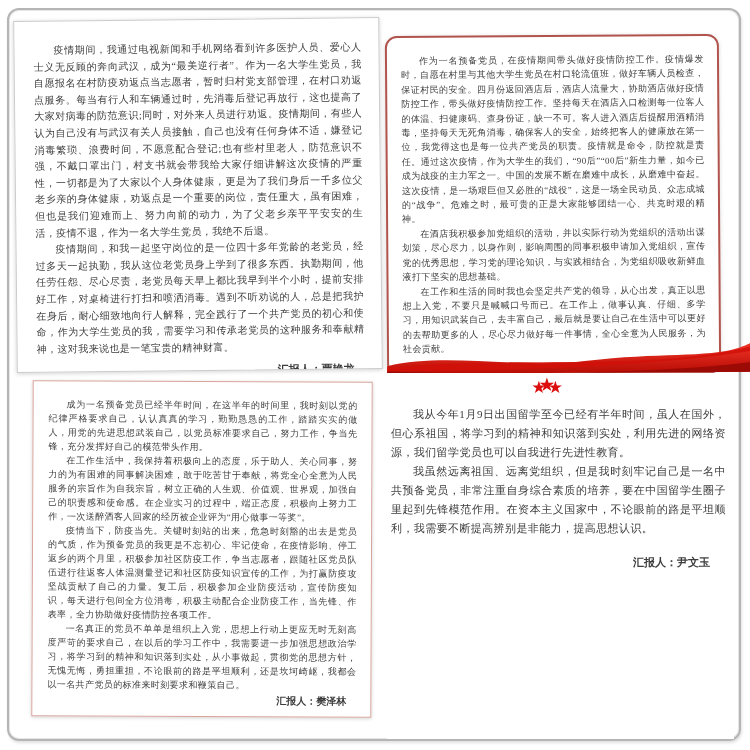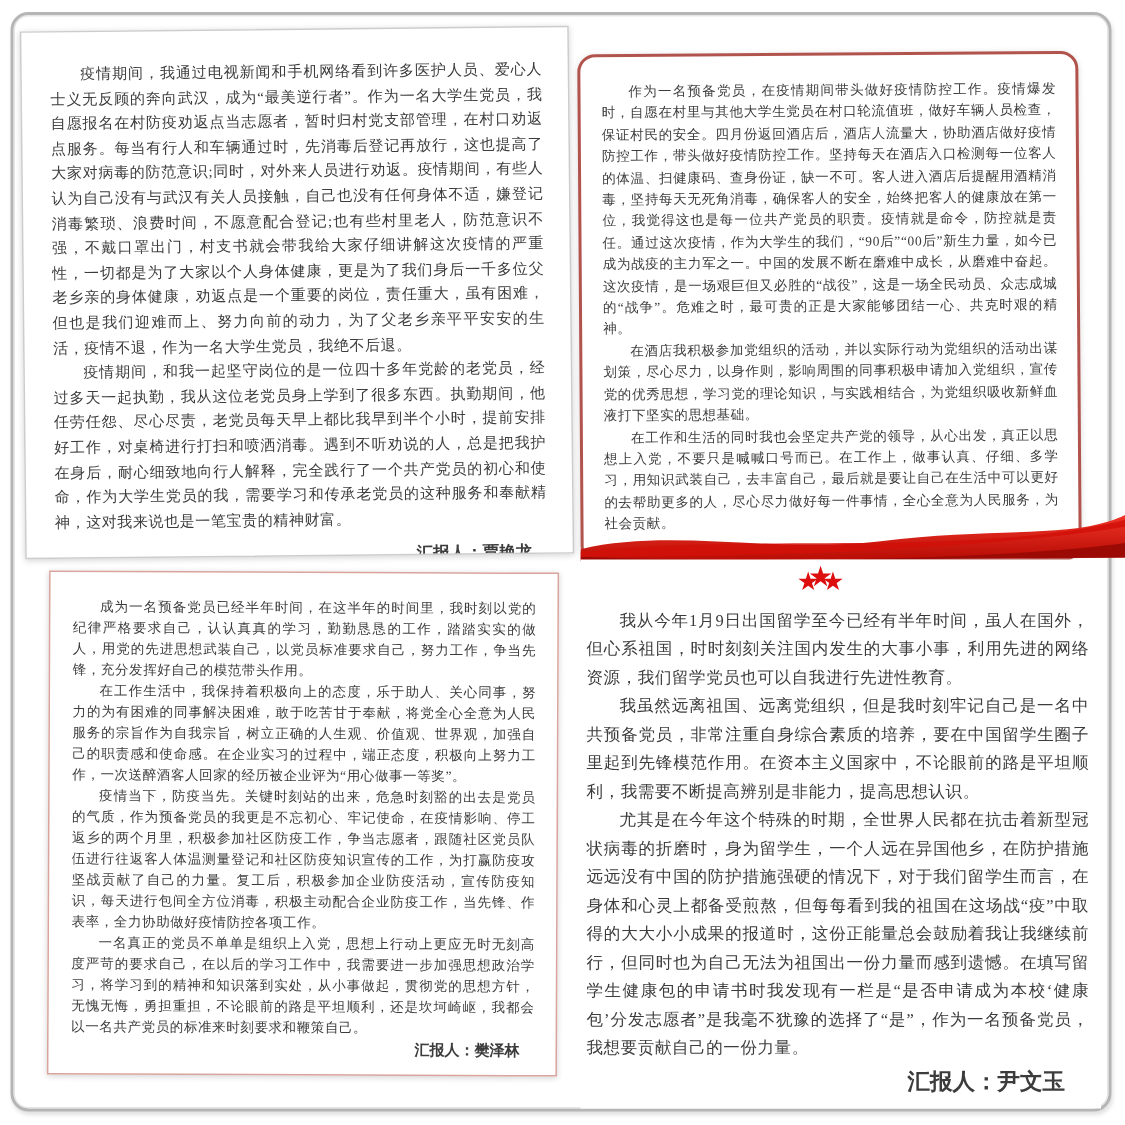--- a/index.html
+++ b/index.html
@@ -51,21 +51,21 @@
     border:1px solid #d9a49c;
   }
   .doc3 .doc-body{padding:16px 14px 6px 15px;font-size:9px;line-height:14px;}
   .doc3 .signature{font-size:10px;margin-top:2px;}
   
   .doc4{
     left:387px;top:373px;width:347px;height:366px;
     box-shadow:none;
   }
   .doc4 .doc-body{padding:2px 8px 0 4px;font-size:11px;line-height:19px;}
-  .doc4 .signature{font-size:15px;margin-top:4px;padding-right:16px;}
+  .doc4 .signature{font-size:11px;margin-top:15px;padding-right:16px;}
   
   .ribbon{
     position:absolute;left:-2px;bottom:-4px;width:366px;height:34px;
     z-index:5;pointer-events:none;
   }
   .ribbon svg{display:block;width:100%;height:100%;overflow:visible;}
   
   .star-cluster{
     text-align:center;height:28px;line-height:26px;margin:0 0 2px 0;
     letter-spacing:-7px;padding-right:30px;
@@ -118,18 +118,17 @@
     <p>一名真正的党员不单单是组织上入党，思想上行动上更应无时无刻高度严苛的要求自己，在以后的学习工作中，我需要进一步加强思想政治学习，将学习到的精神和知识落到实处，从小事做起，贯彻党的思想方针，无愧无悔，勇担重担，不论眼前的路是平坦顺利，还是坎坷崎岖，我都会以一名共产党员的标准来时刻要求和鞭策自己。</p>
     <div class="signature">汇报人：樊泽林</div>
   </div>
 </div>
 
 <div class="doc doc4">
   <div class="doc-body">
     <div class="star-cluster">
       <span class="star" style="color:#dd0e0e">★</span><span class="star mid" style="color:#dd0e0e">★</span><span class="star" style="color:#dd0e0e">★</span>
     </div>
-    <p>我从今年1月9日出国留学至今已经有半年时间，虽人在国外，但心系祖国，时时刻刻关注国内发生的大事小事，利用先进的网络资源，我们留学党员也可以自我进行先进性教育。</p>
+    <p>我从今年1月9日出国留学至今已经有半年时间，虽人在国外，但心系祖国，将学习到的精神和知识落到实处，利用先进的网络资源，我们留学党员也可以自我进行先进性教育。</p>
     <p>我虽然远离祖国、远离党组织，但是我时刻牢记自己是一名中共预备党员，非常注重自身综合素质的培养，要在中国留学生圈子里起到先锋模范作用。在资本主义国家中，不论眼前的路是平坦顺利，我需要不断提高辨别是非能力，提高思想认识。</p>
-    <p>尤其是在今年这个特殊的时期，全世界人民都在抗击着新型冠状病毒的折磨时，身为留学生，一个人远在异国他乡，在防护措施远远没有中国的防护措施强硬的情况下，对于我们留学生而言，在身体和心灵上都备受煎熬，但每每看到我的祖国在这场战“疫”中取得的大大小小成果的报道时，这份正能量总会鼓励着我让我继续前行，但同时也为自己无法为祖国出一份力量而感到遗憾。在填写留学生健康包的申请书时我发现有一栏是“是否申请成为本校‘健康包’分发志愿者”是我毫不犹豫的选择了“是”，作为一名预备党员，我想要贡献自己的一份力量。</p>
     <div class="signature">汇报人：尹文玉</div>
   </div>
 </div>
 
 </body></html>

